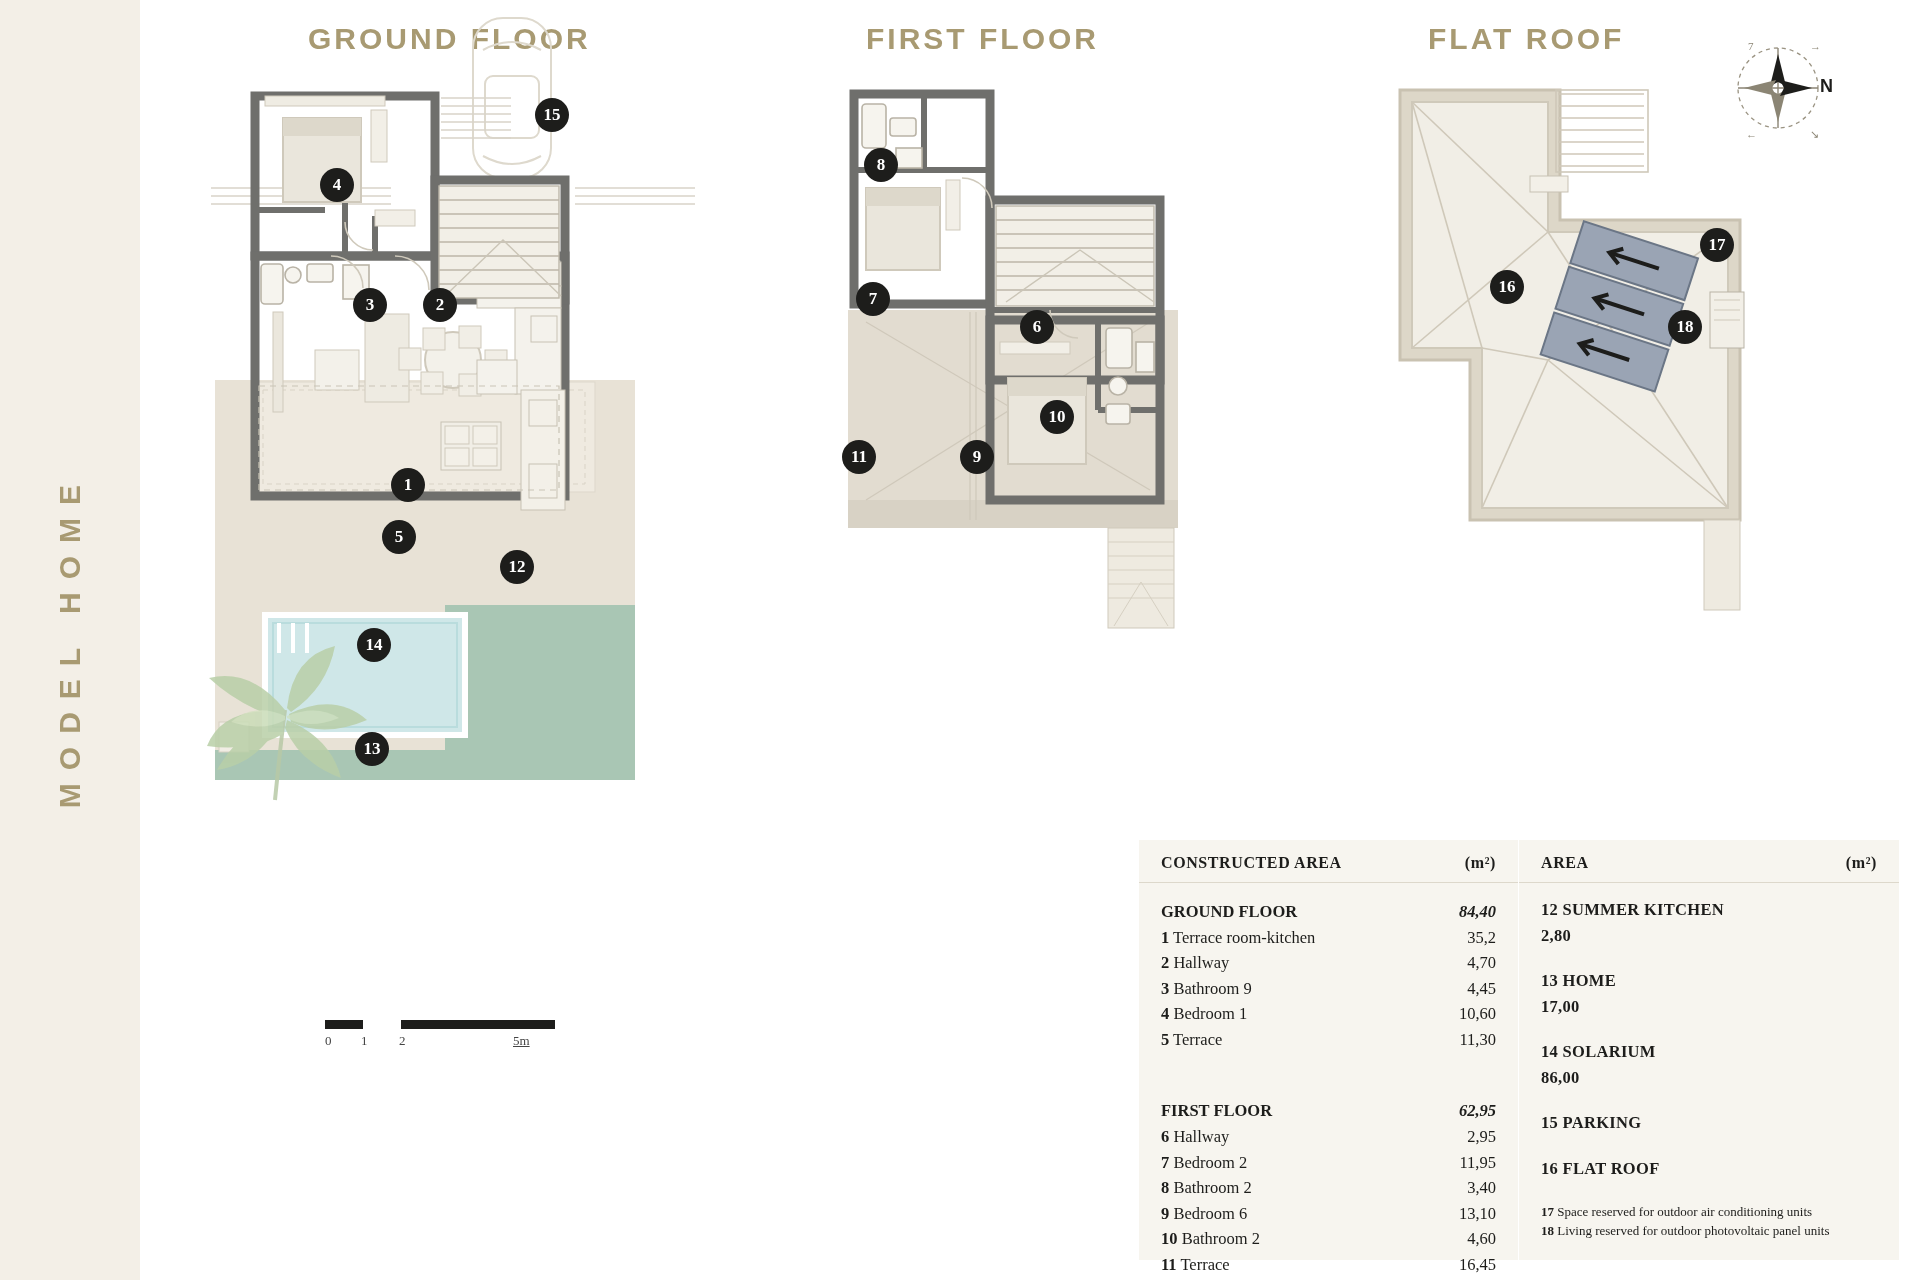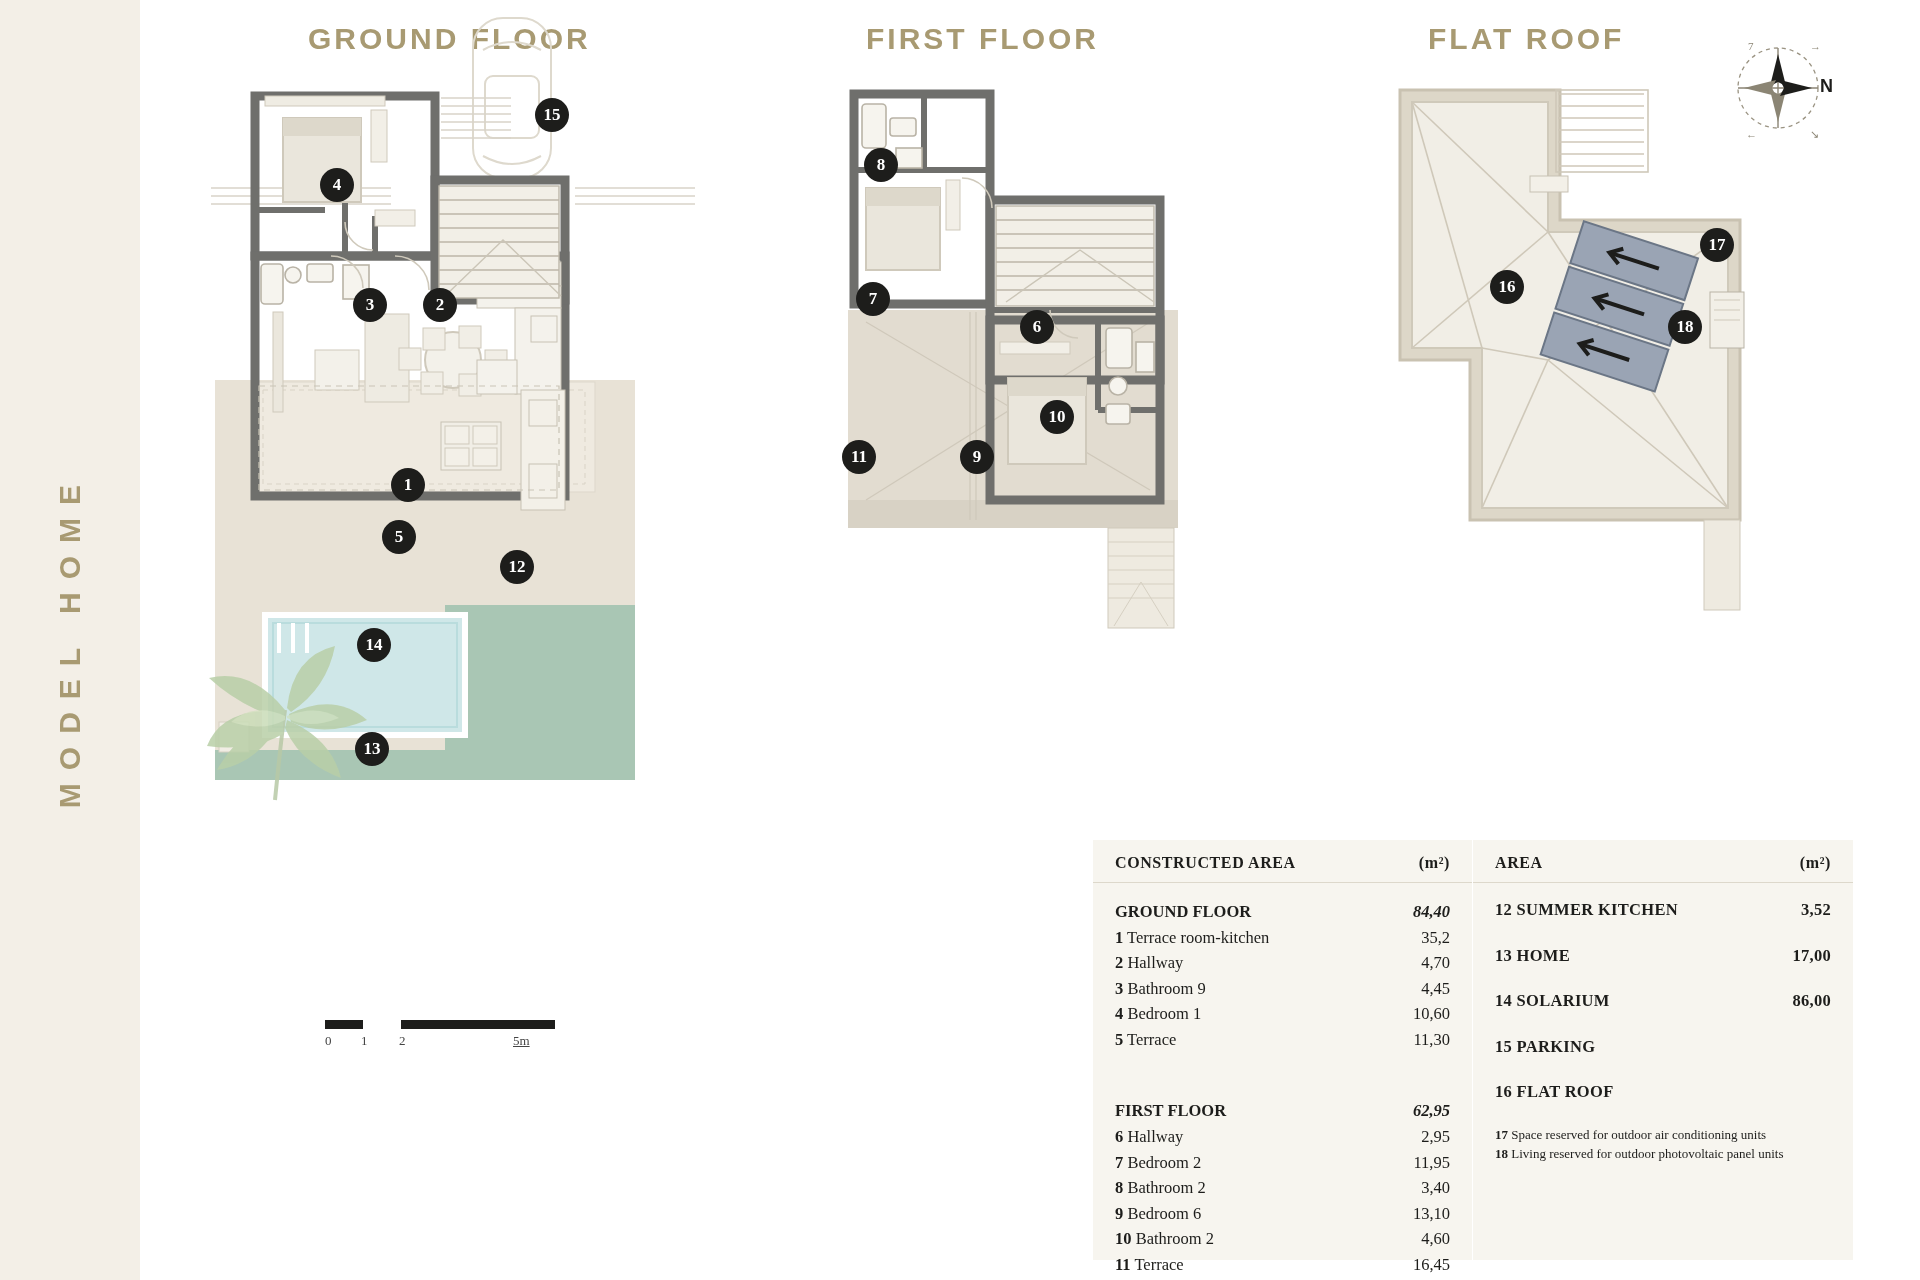--- a/index.html
+++ b/index.html
@@ -71,21 +71,21 @@
     position:relative; height:16px; margin-top:4px;
     font-family:"Liberation Serif", serif; font-size:13px; color:#444;
   }
   #scalebar .labels span { position:absolute; top:0; }
 
   
   #compass { position:absolute; left:1720px; top:28px; width:120px; height:120px; }
 
   
   .tables {
-    position:absolute; left:1093px; top:840px; width:760px; height:420px;
+    position:absolute; left:1139px; top:840px; width:760px; height:420px;
     display:flex;
     background:#f7f5ef;
   }
   .tbl {
     flex:1 1 50%;
     padding:0;
   }
   .tbl.left { border-right:1px solid #ffffff; }
   .tbl-head {
     display:flex; justify-content:space-between;
@@ -99,21 +99,21 @@
   .row {
     display:flex; justify-content:space-between;
     font-size:16.5px; color:#1d1d1b;
     line-height:1.55;
   }
   .row .lbl { white-space:nowrap; }
   .row .lbl b { font-weight:700; }
   .row.group { font-weight:700; margin-top:2px; }
   .row.group .val { font-weight:700;font-style:italic; }
   .spacer { height:22px; }
-  .row.cap { font-weight:700; letter-spacing:0.3px; }
+  .row.cap { font-weight:700; letter-spacing:0.3px;flex-direction:column; }
   .note { font-size:13px; line-height:1.5; }
   .note b { font-weight:700; }
   .rightrow { margin-bottom:20px; }
 
   
   #palm { position:absolute; left:205px; top:600px; width:170px; height:230px; }
 </style>
 </head>
 <body>
 
@@ -524,21 +524,21 @@
 
   <div class="tbl">
     <div class="tbl-head">
       <span>AREA</span>
       <span>(m²)</span>
     </div>
     <div class="tbl-body">
       <div class="row cap rightrow">
         <span class="lbl"><b>12</b>
           <span>SUMMER KITCHEN</span></span>
-        <span class="val">3,52</span>
+        <span class="val">2,80</span>
       </div>
       <div class="row cap rightrow">
         <span class="lbl"><b>13</b>
           <span>HOME</span></span>
         <span class="val">17,00</span>
       </div>
       <div class="row cap rightrow">
         <span class="lbl"><b>14</b>
           <span>SOLARIUM</span></span>
         <span class="val">86,00</span>

